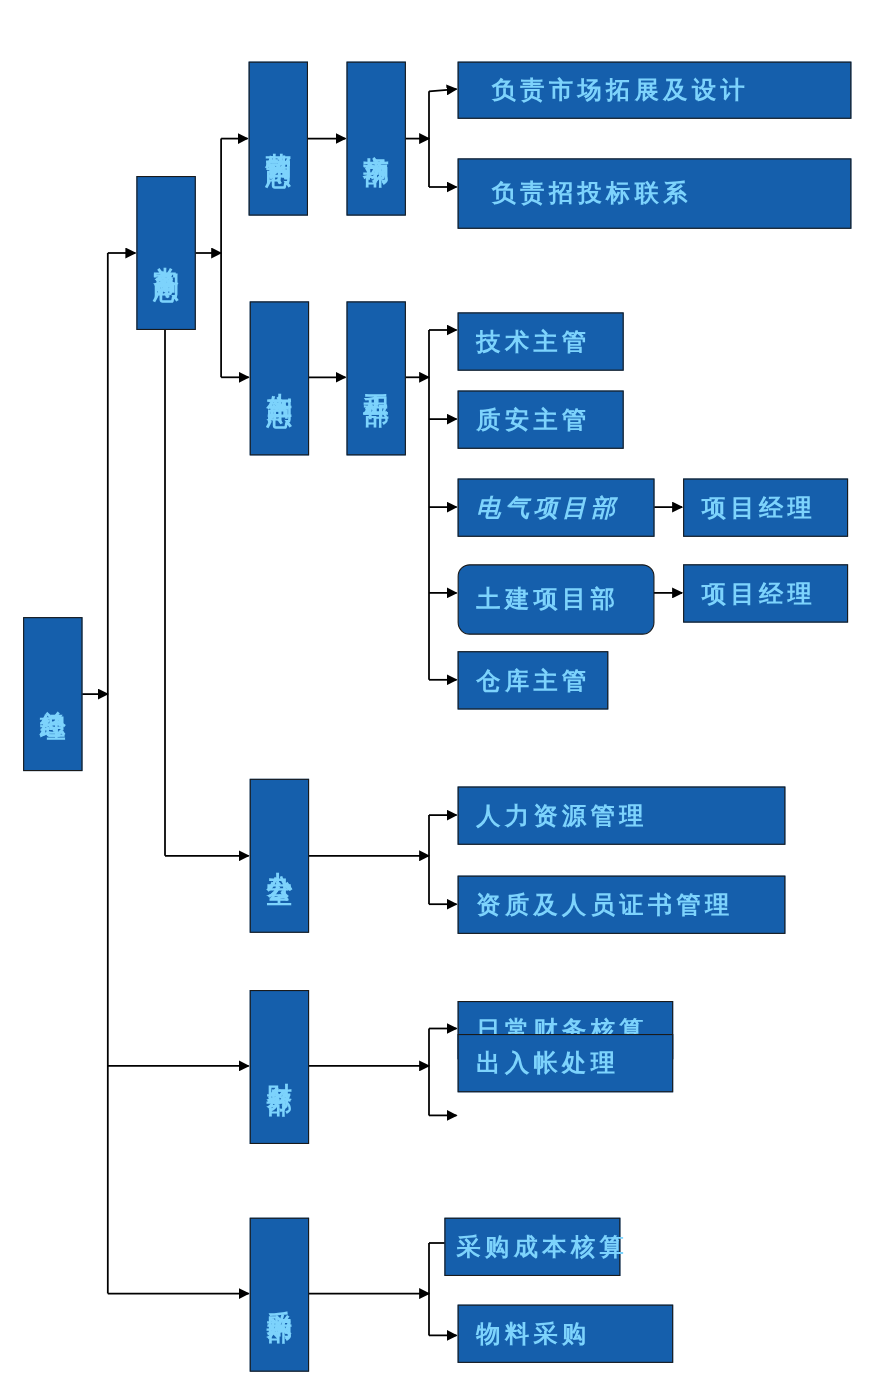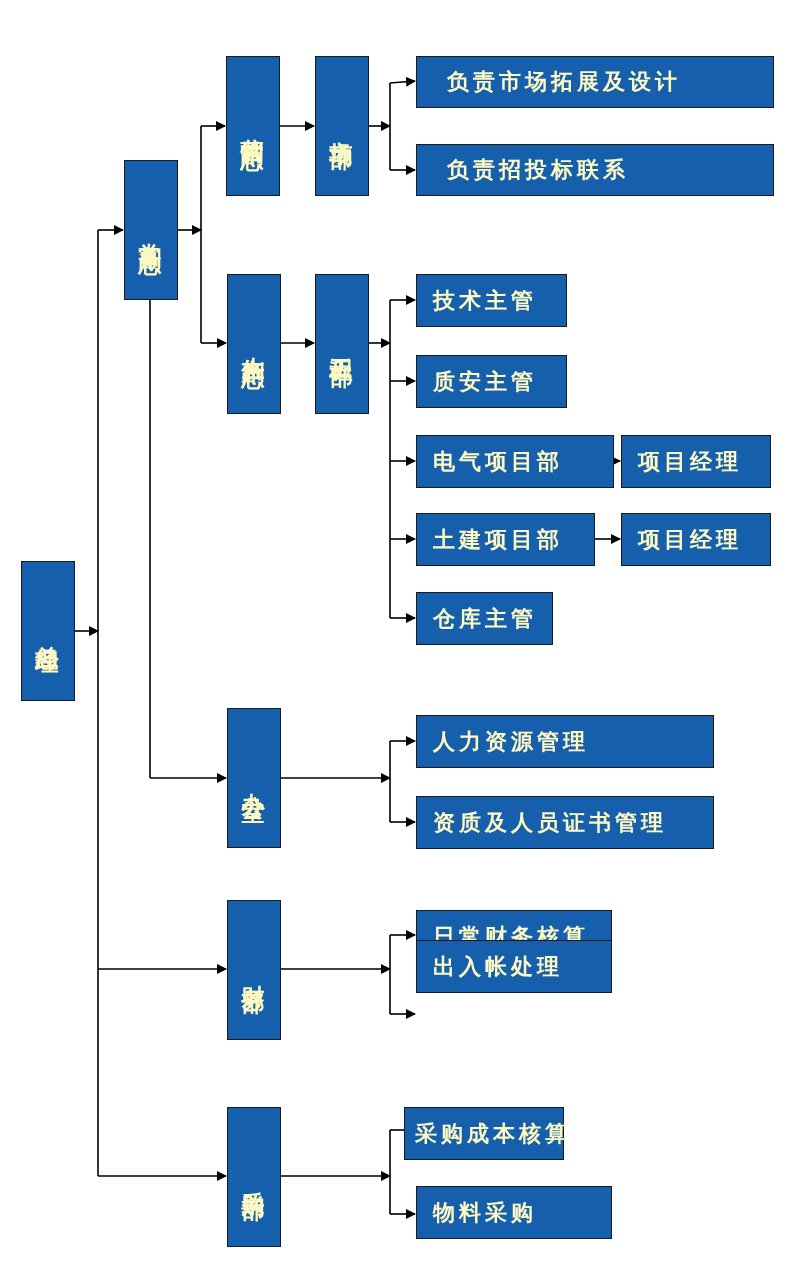--- a/index.html
+++ b/index.html
@@ -1,20 +1,20 @@
 <!DOCTYPE html>
 <html><head>
 <meta charset="utf-8">
 <style>
   html, body { margin:0; padding:0; background:#ffffff; }
   body { width:800px; height:1267px; position:relative; overflow:hidden;
          font-family:"DejaVu Sans", "Liberation Sans", sans-serif; }
   #wires { position:absolute; left:0; top:0; width:800px; height:1267px; }
   .box { position:absolute; background:#155fac; border:1.5px solid #1a1a1a; box-sizing:border-box;
-         color:#fef9c3; display:flex; align-items:center; }
+         color:#7dd3fc; display:flex; align-items:center; }
   .box.v { justify-content:center; text-align:center; }
   .box.v span { writing-mode:vertical-rl; text-orientation:upright; font-size:23px; letter-spacing:3px; font-weight:bold; }
   .box.h span { font-size:22px; letter-spacing:4px; font-weight:bold; padding-left:16px; white-space:nowrap; }
   .box.h.wide span { padding-left:30px; }
 </style>
 </head>
 <body>
 
 <svg id="wires" xmlns="http://www.w3.org/2000/svg">
   <defs>
@@ -79,43 +79,43 @@
   </div>
 <div class="box v" style="left:226px;top:56px;width:54px;height:140px;">
     <span>营销副总</span>
   </div>
 <div class="box v" style="left:315px;top:56px;width:54px;height:140px;">
     <span>市场部</span>
   </div>
 <div class="box h wide" style="left:416px;top:56px;width:358px;height:52px;">
     <span>负责市场拓展及设计</span>
   </div>
-<div class="box h wide" style="left:416px;top:144px;width:358px;height:52px;">
+<div class="box h wide" style="left:416px;top:144px;width:358px;height:64px;">
     <span>负责招投标联系</span>
   </div>
 
 <div class="box v" style="left:227px;top:274px;width:54px;height:140px;">
     <span>生产副总</span>
   </div>
 <div class="box v" style="left:315px;top:274px;width:54px;height:140px;">
     <span>工程部</span>
   </div>
-<div class="box h" style="left:416px;top:274px;width:151px;height:53px;">
+<div class="box h" style="left:416px;top:284px;width:151px;height:53px;">
     <span>技术主管</span>
   </div>
 <div class="box h" style="left:416px;top:355px;width:151px;height:53px;">
     <span>质安主管</span>
   </div>
-<div class="box h" style="left:416px;top:435px;width:198px;height:53px;">
+<div class="box h" style="left:416px;top:435px;width:179px;height:53px;font-style:italic;">
     <span>电气项目部</span>
   </div>
 <div class="box h" style="left:621px;top:435px;width:150px;height:53px;">
     <span>项目经理</span>
   </div>
-<div class="box h" style="left:416px;top:513px;width:179px;height:53px;">
+<div class="box h" style="left:416px;top:513px;width:179px;height:64px;border-radius:11px;">
     <span>土建项目部</span>
   </div>
 <div class="box h" style="left:621px;top:513px;width:150px;height:53px;">
     <span>项目经理</span>
   </div>
 <div class="box h" style="left:416px;top:592px;width:137px;height:53px;">
     <span>仓库主管</span>
   </div>
 
 <div class="box v" style="left:227px;top:708px;width:54px;height:140px;">

